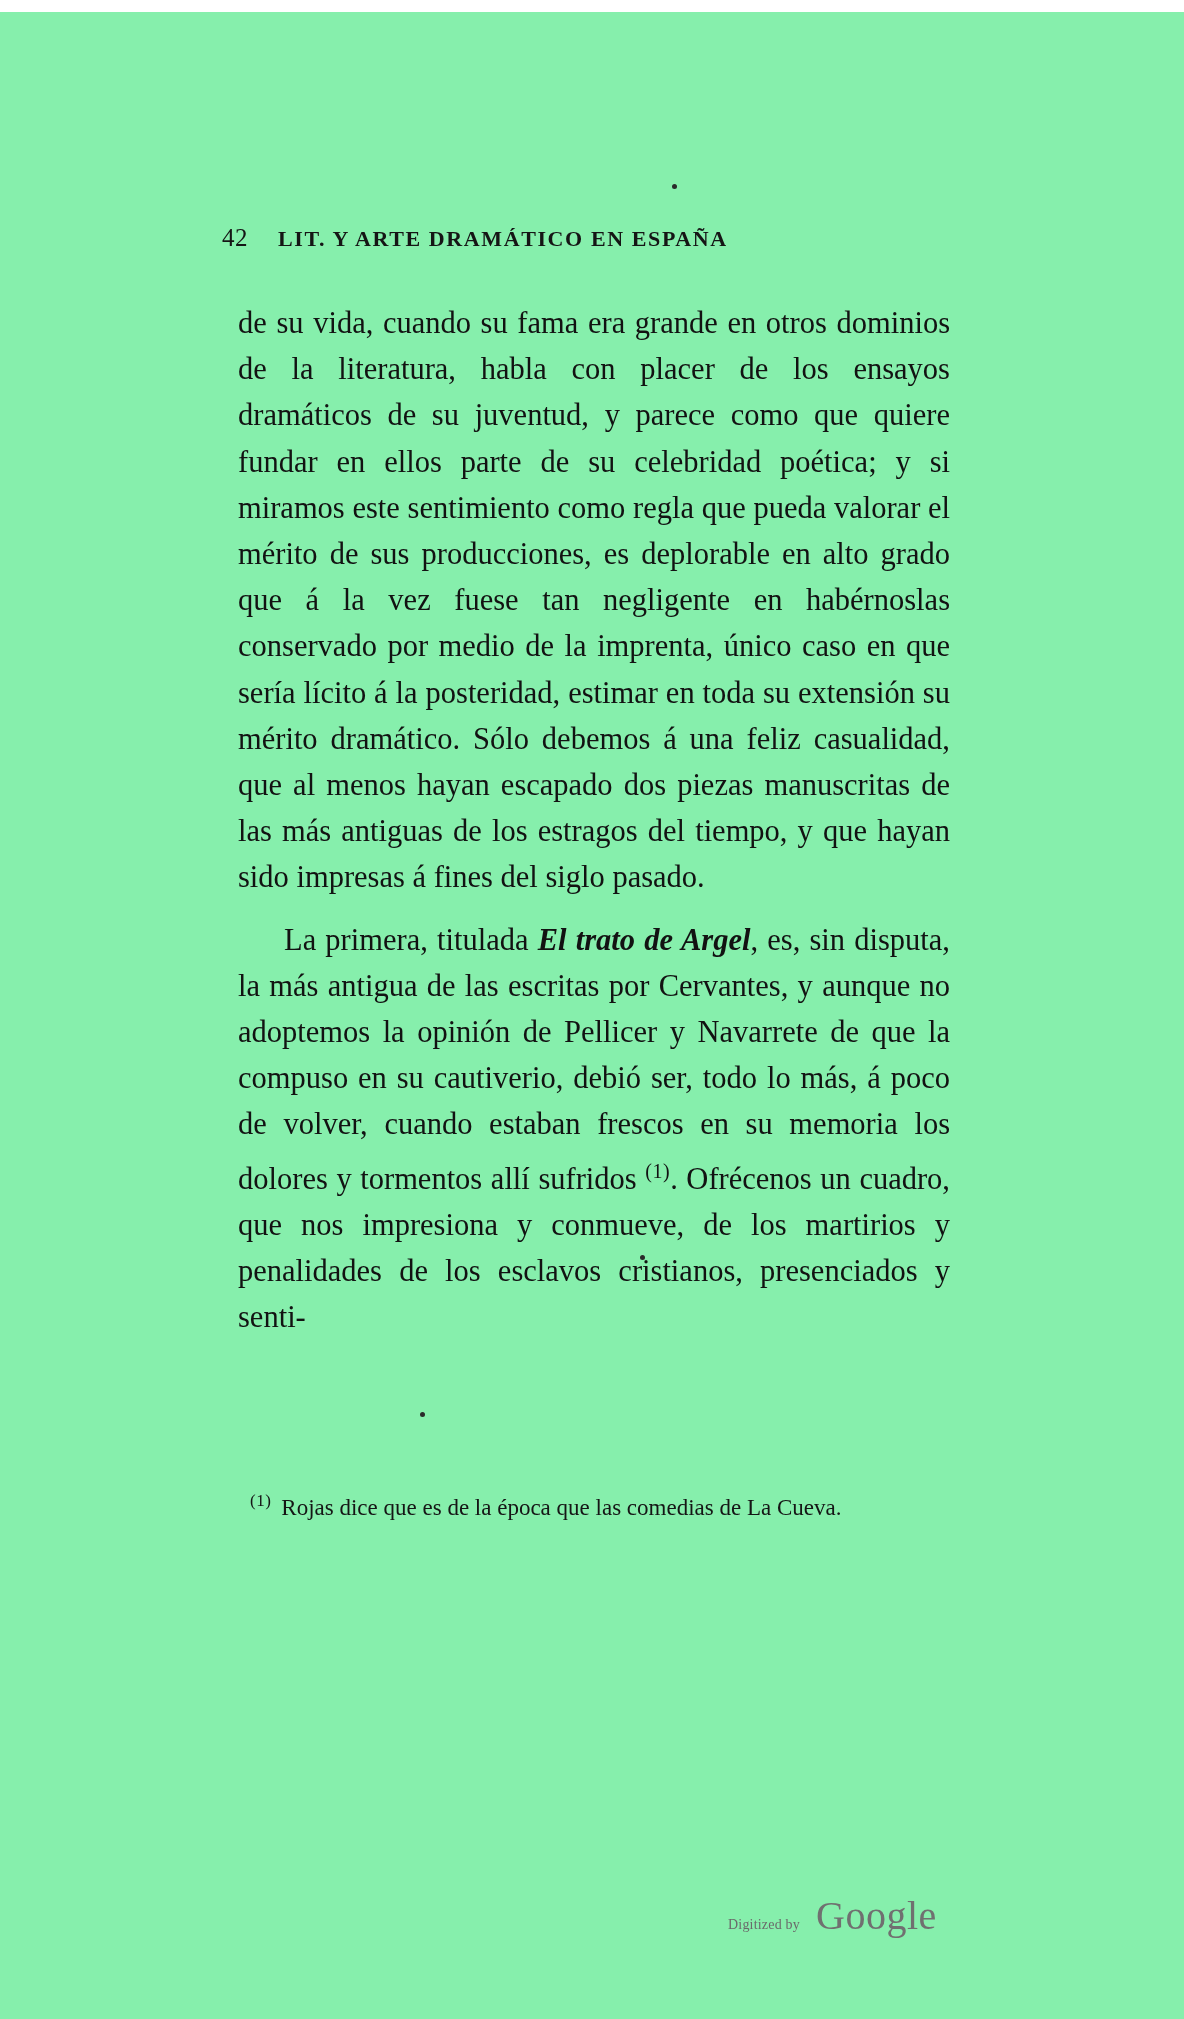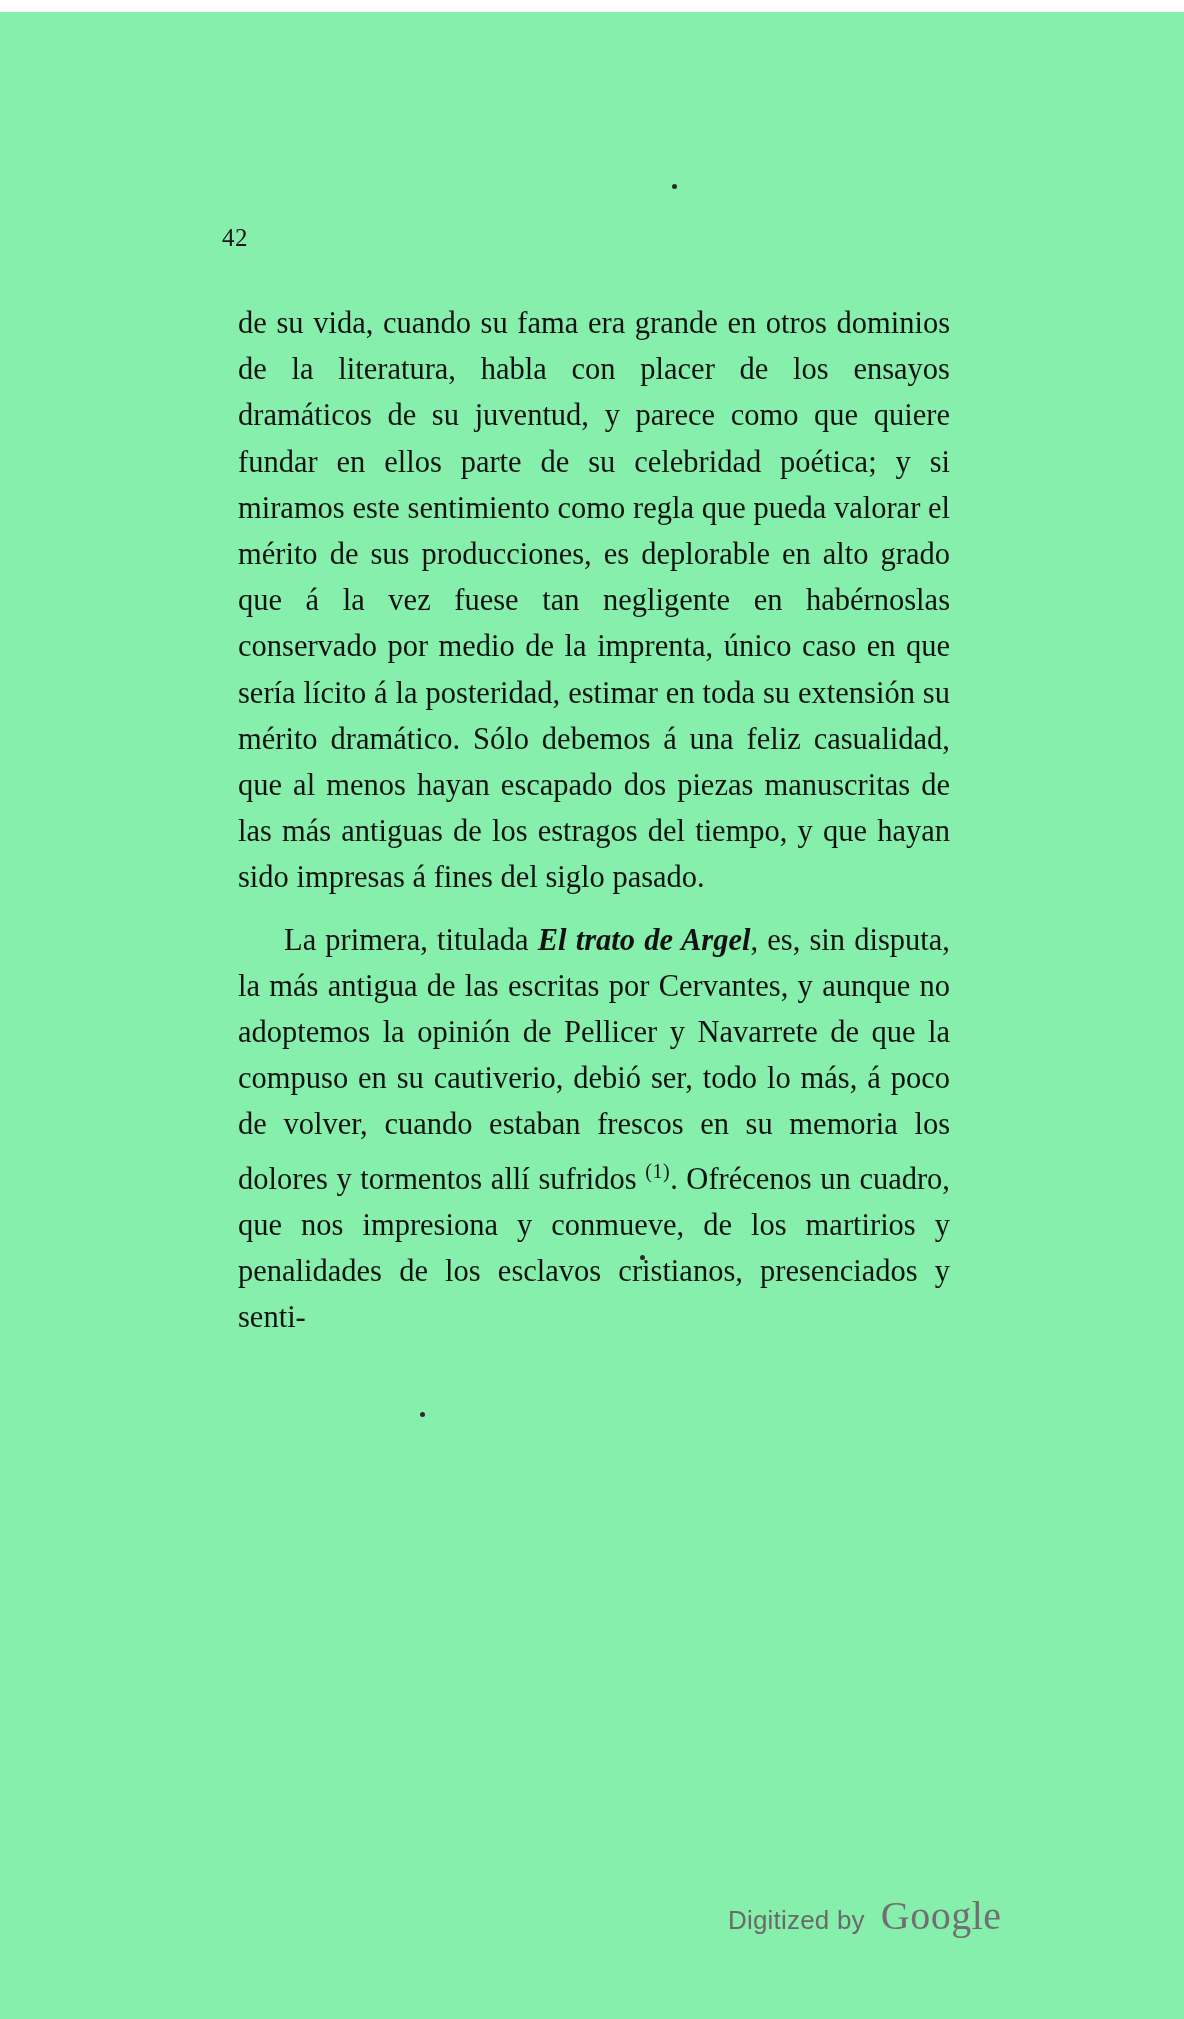--- a/index.html
+++ b/index.html
@@ -124,22 +124,22 @@
   .gfooter {
     position: absolute;
     left: 728px;
     top: 1880px;
     display: flex;
     align-items: baseline;
     gap: 8px;
     color: #6e6e6e;
   }
   .gfooter .digi {
-    font-family: Liberation Sans, sans-serif;
-    font-size: 26px;
+    font-family: Liberation Serif, serif;
+    font-size: 14px;
     letter-spacing: 0.2px;
     color: #6a6a6a;
   }
   .gfooter .glogo {
     font-family: "Liberation Serif", serif;
     font-size: 40px;
     letter-spacing: 0.5px;
     color: #707070;
     margin-left: 8px;
   }
@@ -148,28 +148,32 @@
 <body>
 
 <div class="page">
 
   <div class="speck s1"></div>
   <div class="speck s2"></div>
   <div class="speck s3"></div>
 
   <div class="running-head">
     <span class="folio">42</span>
+    <span class="head-title">LIT. Y ARTE DRAMÁTICO EN ESPAÑA</span>
   </div>
 
   <div class="body-block">
     <p class="para">de su vida, cuando su fama era grande en otros dominios de la literatura, habla con placer de los ensayos dramáticos de su juventud, y parece como que quiere fundar en ellos parte de su celebridad poética; y si miramos este sentimiento como regla que pueda valorar el mérito de sus producciones, es deplorable en alto grado que á la vez fuese tan negligente en habérnoslas conservado por medio de la imprenta, único caso en que sería lícito á la posteridad, estimar en toda su extensión su mérito dramático. Sólo debemos á una feliz casualidad, que al menos hayan escapado dos piezas manuscritas de las más antiguas de los estragos del tiempo, y que hayan sido impresas á fines del siglo pasado.</p>
     <p class="para indent"><span>La primera, titulada </span><i>El trato de Argel</i><span>, es, sin disputa, la más antigua de las escritas por Cervantes, y aunque no adoptemos la opinión de Pellicer y Navarrete de que la compuso en su cautiverio, debió ser, todo lo más, á poco de volver, cuando estaban frescos en su memoria los dolores y tormentos allí sufridos </span><span class="fn-ref">(1)</span><span>. Ofrécenos un cuadro, que nos impresiona y conmueve, de los martirios y penalidades de los esclavos cristianos, presenciados y senti-</span></p>
   </div>
 
   <div class="footnote-rule"></div>
 
+  <div class="footnote">
+    <span class="fn-mark">(1)</span><span>Rojas dice que es de la época que las comedias de La Cueva.</span>
+  </div>
 
   <div class="gfooter">
     <span class="digi">Digitized by</span>
     <span class="glogo">Google</span>
   </div>
 
 </div>
 
 </body></html>

